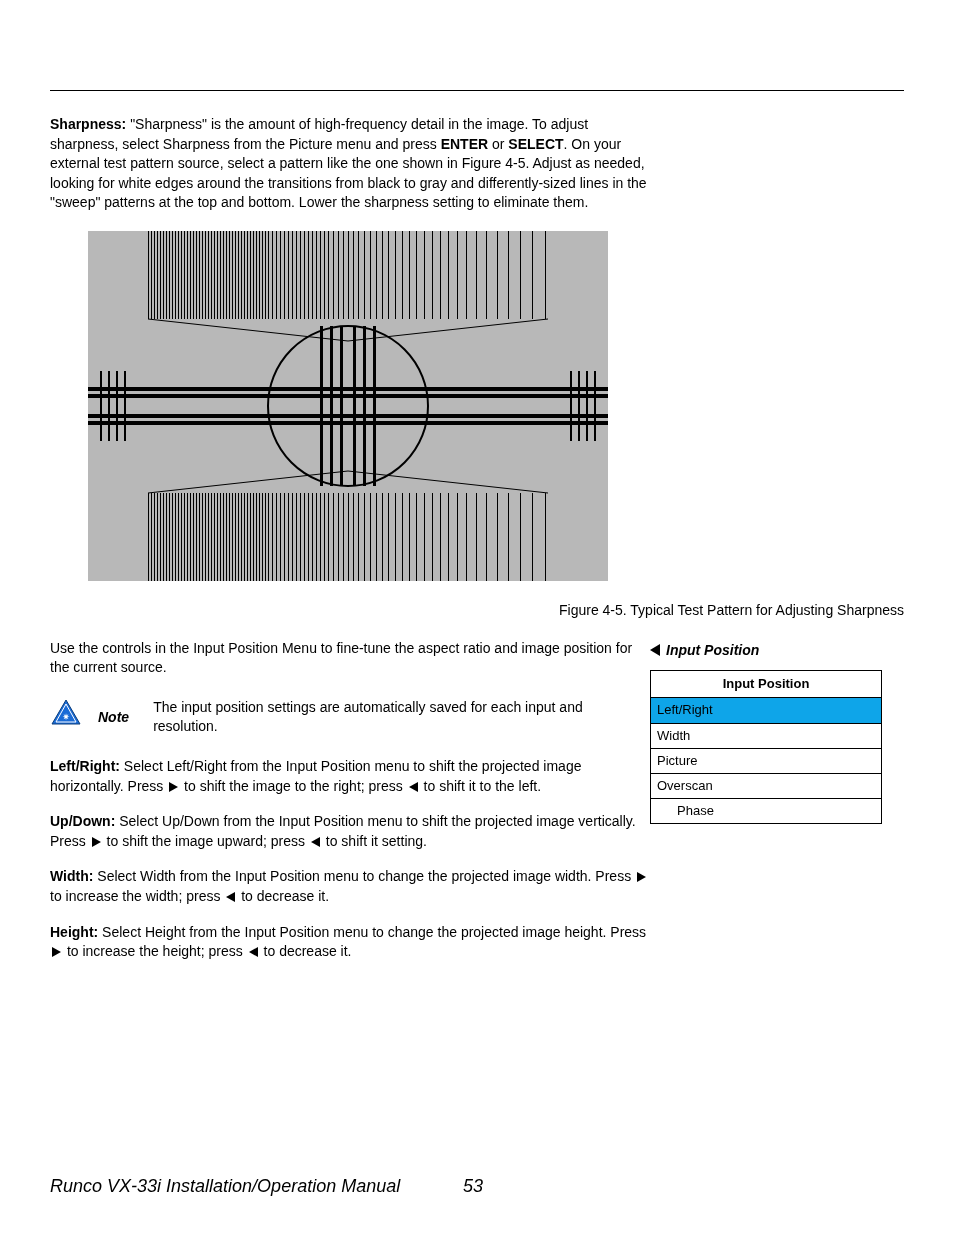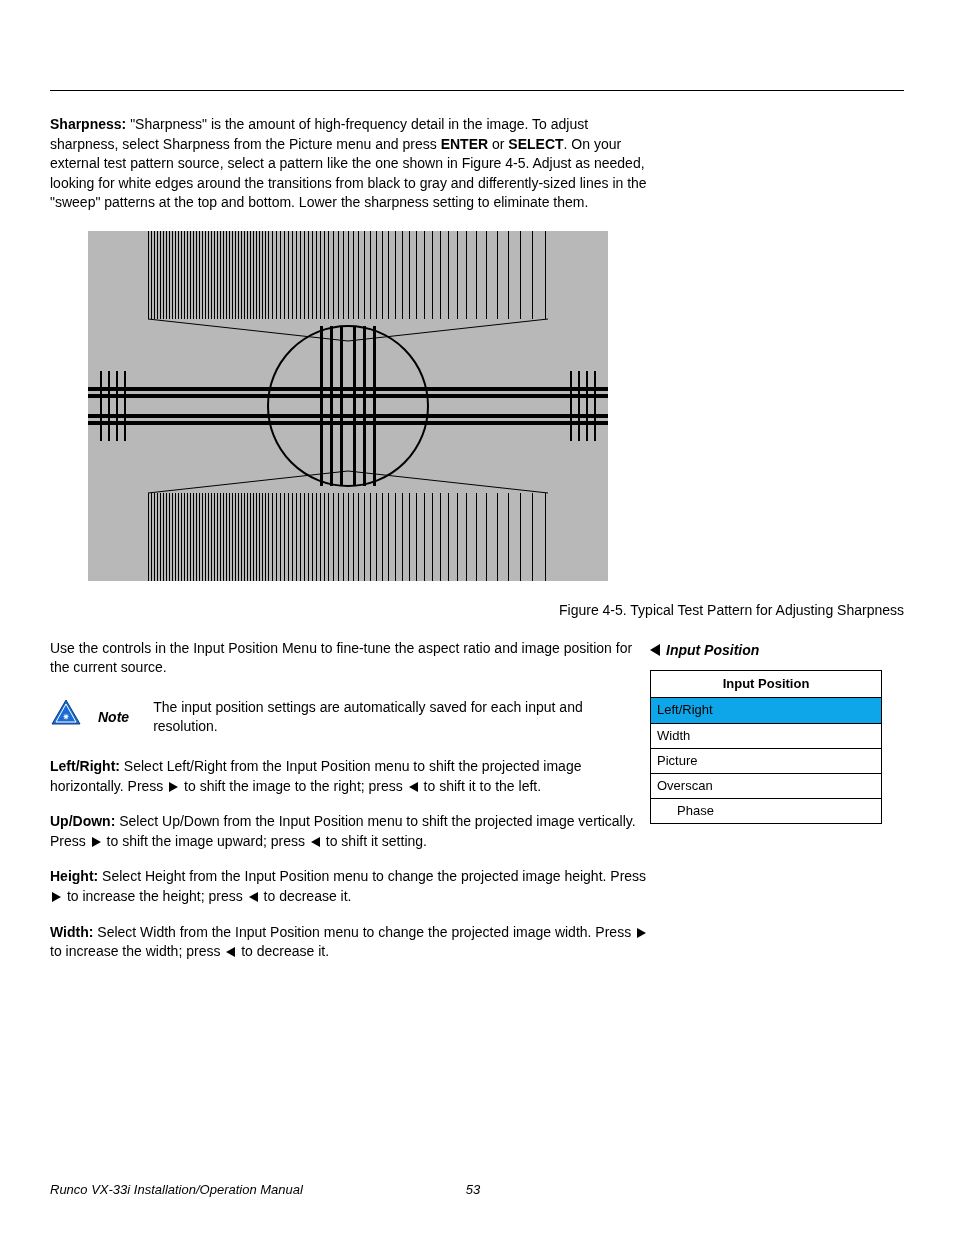--- a/index.html
+++ b/index.html
@@ -106,21 +106,21 @@
     border-top: 5px solid transparent;
     border-bottom: 5px solid transparent;
     border-right: 9px solid #000;
     margin: 0 2px;
   }
   .footer {
     position: absolute;
     left: 50px; right: 50px;
     bottom: 36px;
     font-style: italic;
-    font-size: 13px;
+    font-size: 18px;
   }
   .footer-page {
     position: absolute;
     left: 0; right: 8px; text-align: center;
   }
   .two-col {
     display: flex;
     align-items: flex-start;
   }
   .left-col { width: 600px; }
@@ -380,25 +380,25 @@
 
       <p class="para">
         <strong>Left/Right:</strong><span> Select Left/Right from the Input Position menu to shift the projected image horizontally. Press </span><span class="tri-r"></span><span> to shift the image to the right; press </span><span class="tri-l"></span><span> to shift it to the left.</span>
       </p>
 
       <p class="para">
         <strong>Up/Down:</strong><span> Select Up/Down from the Input Position menu to shift the projected image vertically. Press </span><span class="tri-r"></span><span> to shift the image upward; press </span><span class="tri-l"></span><span> to shift it setting.</span>
       </p>
 
       <p class="para">
+        <strong>Width:</strong><span> Select Width from the Input Position menu to change the projected image width. Press </span><span class="tri-r"></span><span> to increase the width; press </span><span class="tri-l"></span><span> to decrease it.</span>
+      </p>
+
+      <p class="para">
         <strong>Height:</strong><span> Select Height from the Input Position menu to change the projected image height. Press </span><span class="tri-r"></span><span> to increase the height; press </span><span class="tri-l"></span><span> to decrease it.</span>
-      </p>
-
-      <p class="para">
-        <strong>Width:</strong><span> Select Width from the Input Position menu to change the projected image width. Press </span><span class="tri-r"></span><span> to increase the width; press </span><span class="tri-l"></span><span> to decrease it.</span>
       </p>
     </div>
 
     <div class="right-col">
       <div class="side-heading">
         <span class="tri-left"></span>
         <span>Input Position</span>
       </div>
       <div class="menu-box">
         <div class="menu-title">Input Position</div>

